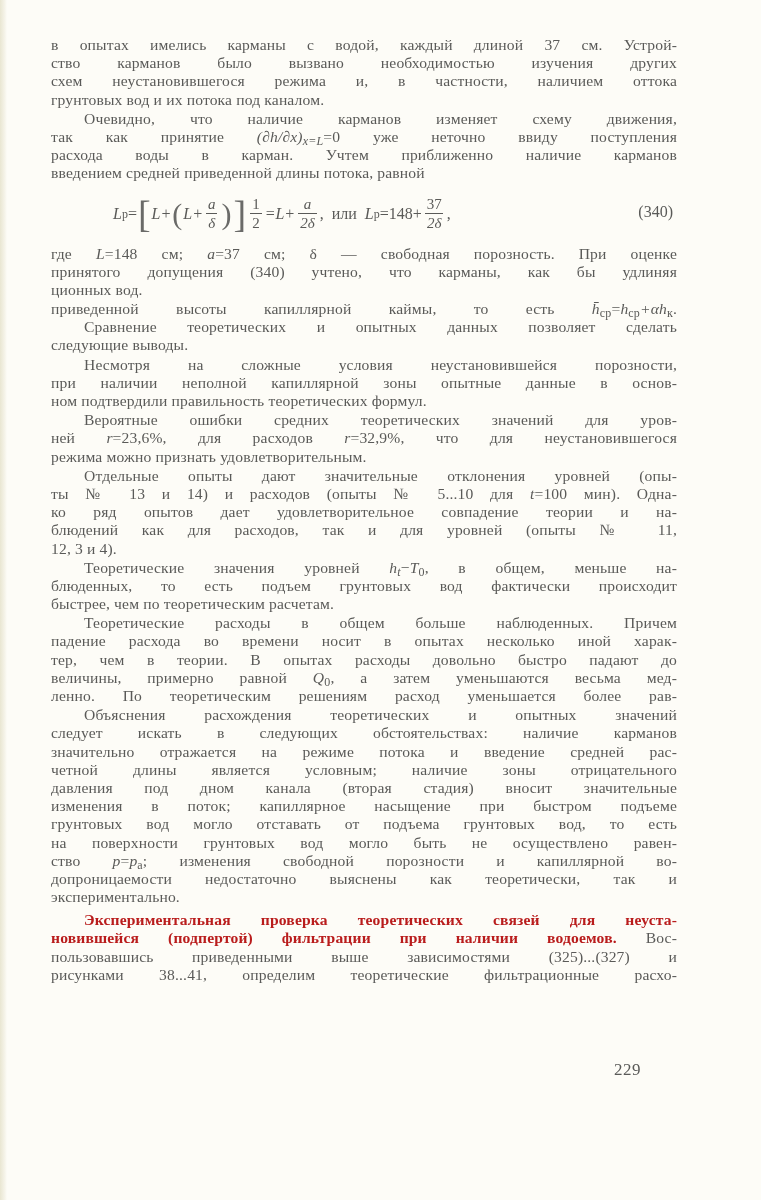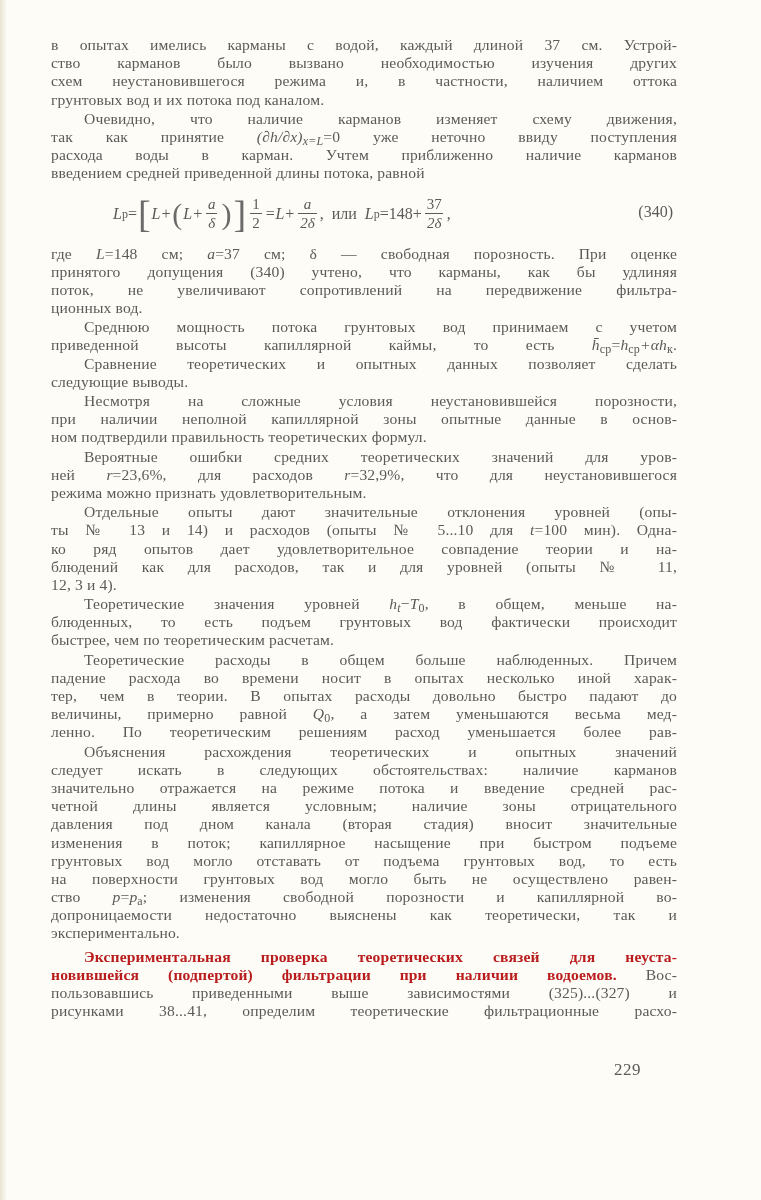--- a/index.html
+++ b/index.html
@@ -148,26 +148,24 @@
           <i class="den">2δ</i>
         </span>
       <span>,</span>
     </div>
     <span class="num-label">(340)</span>
   </div>
 
   <div>
     <div class="line"><span>где </span><i>L</i><span>=148 см; </span><i>a</i><span>=37 см; δ — свободная порозность. При оценке</span></div>
     <div class="line">принятого допущения (340) учтено, что карманы, как бы удлиняя</div>
-    <div class="line">поток, не увеличивают сопротивлений на передвижение фильтра-</div>
     <div class="line last">ционных вод.</div>
   </div>
 
   <div class="gap">
-    <div class="line indent">Среднюю мощность потока грунтовых вод принимаем с учетом</div>
     <div class="line"><span>приведенной высоты капиллярной каймы, то есть </span><i>h̄</i><sub>ср</sub><span>=</span><i>h</i><sub>ср</sub><i>+α</i><i>h</i><sub>к</sub><span>.</span></div>
   </div>
 
   <div>
     <div class="line indent">Сравнение теоретических и опытных данных позволяет сделать</div>
     <div class="line last">следующие выводы.</div>
   </div>
 
   <div class="gap">
     <div class="line indent">Несмотря на сложные условия неустановившейся порозности,</div>

